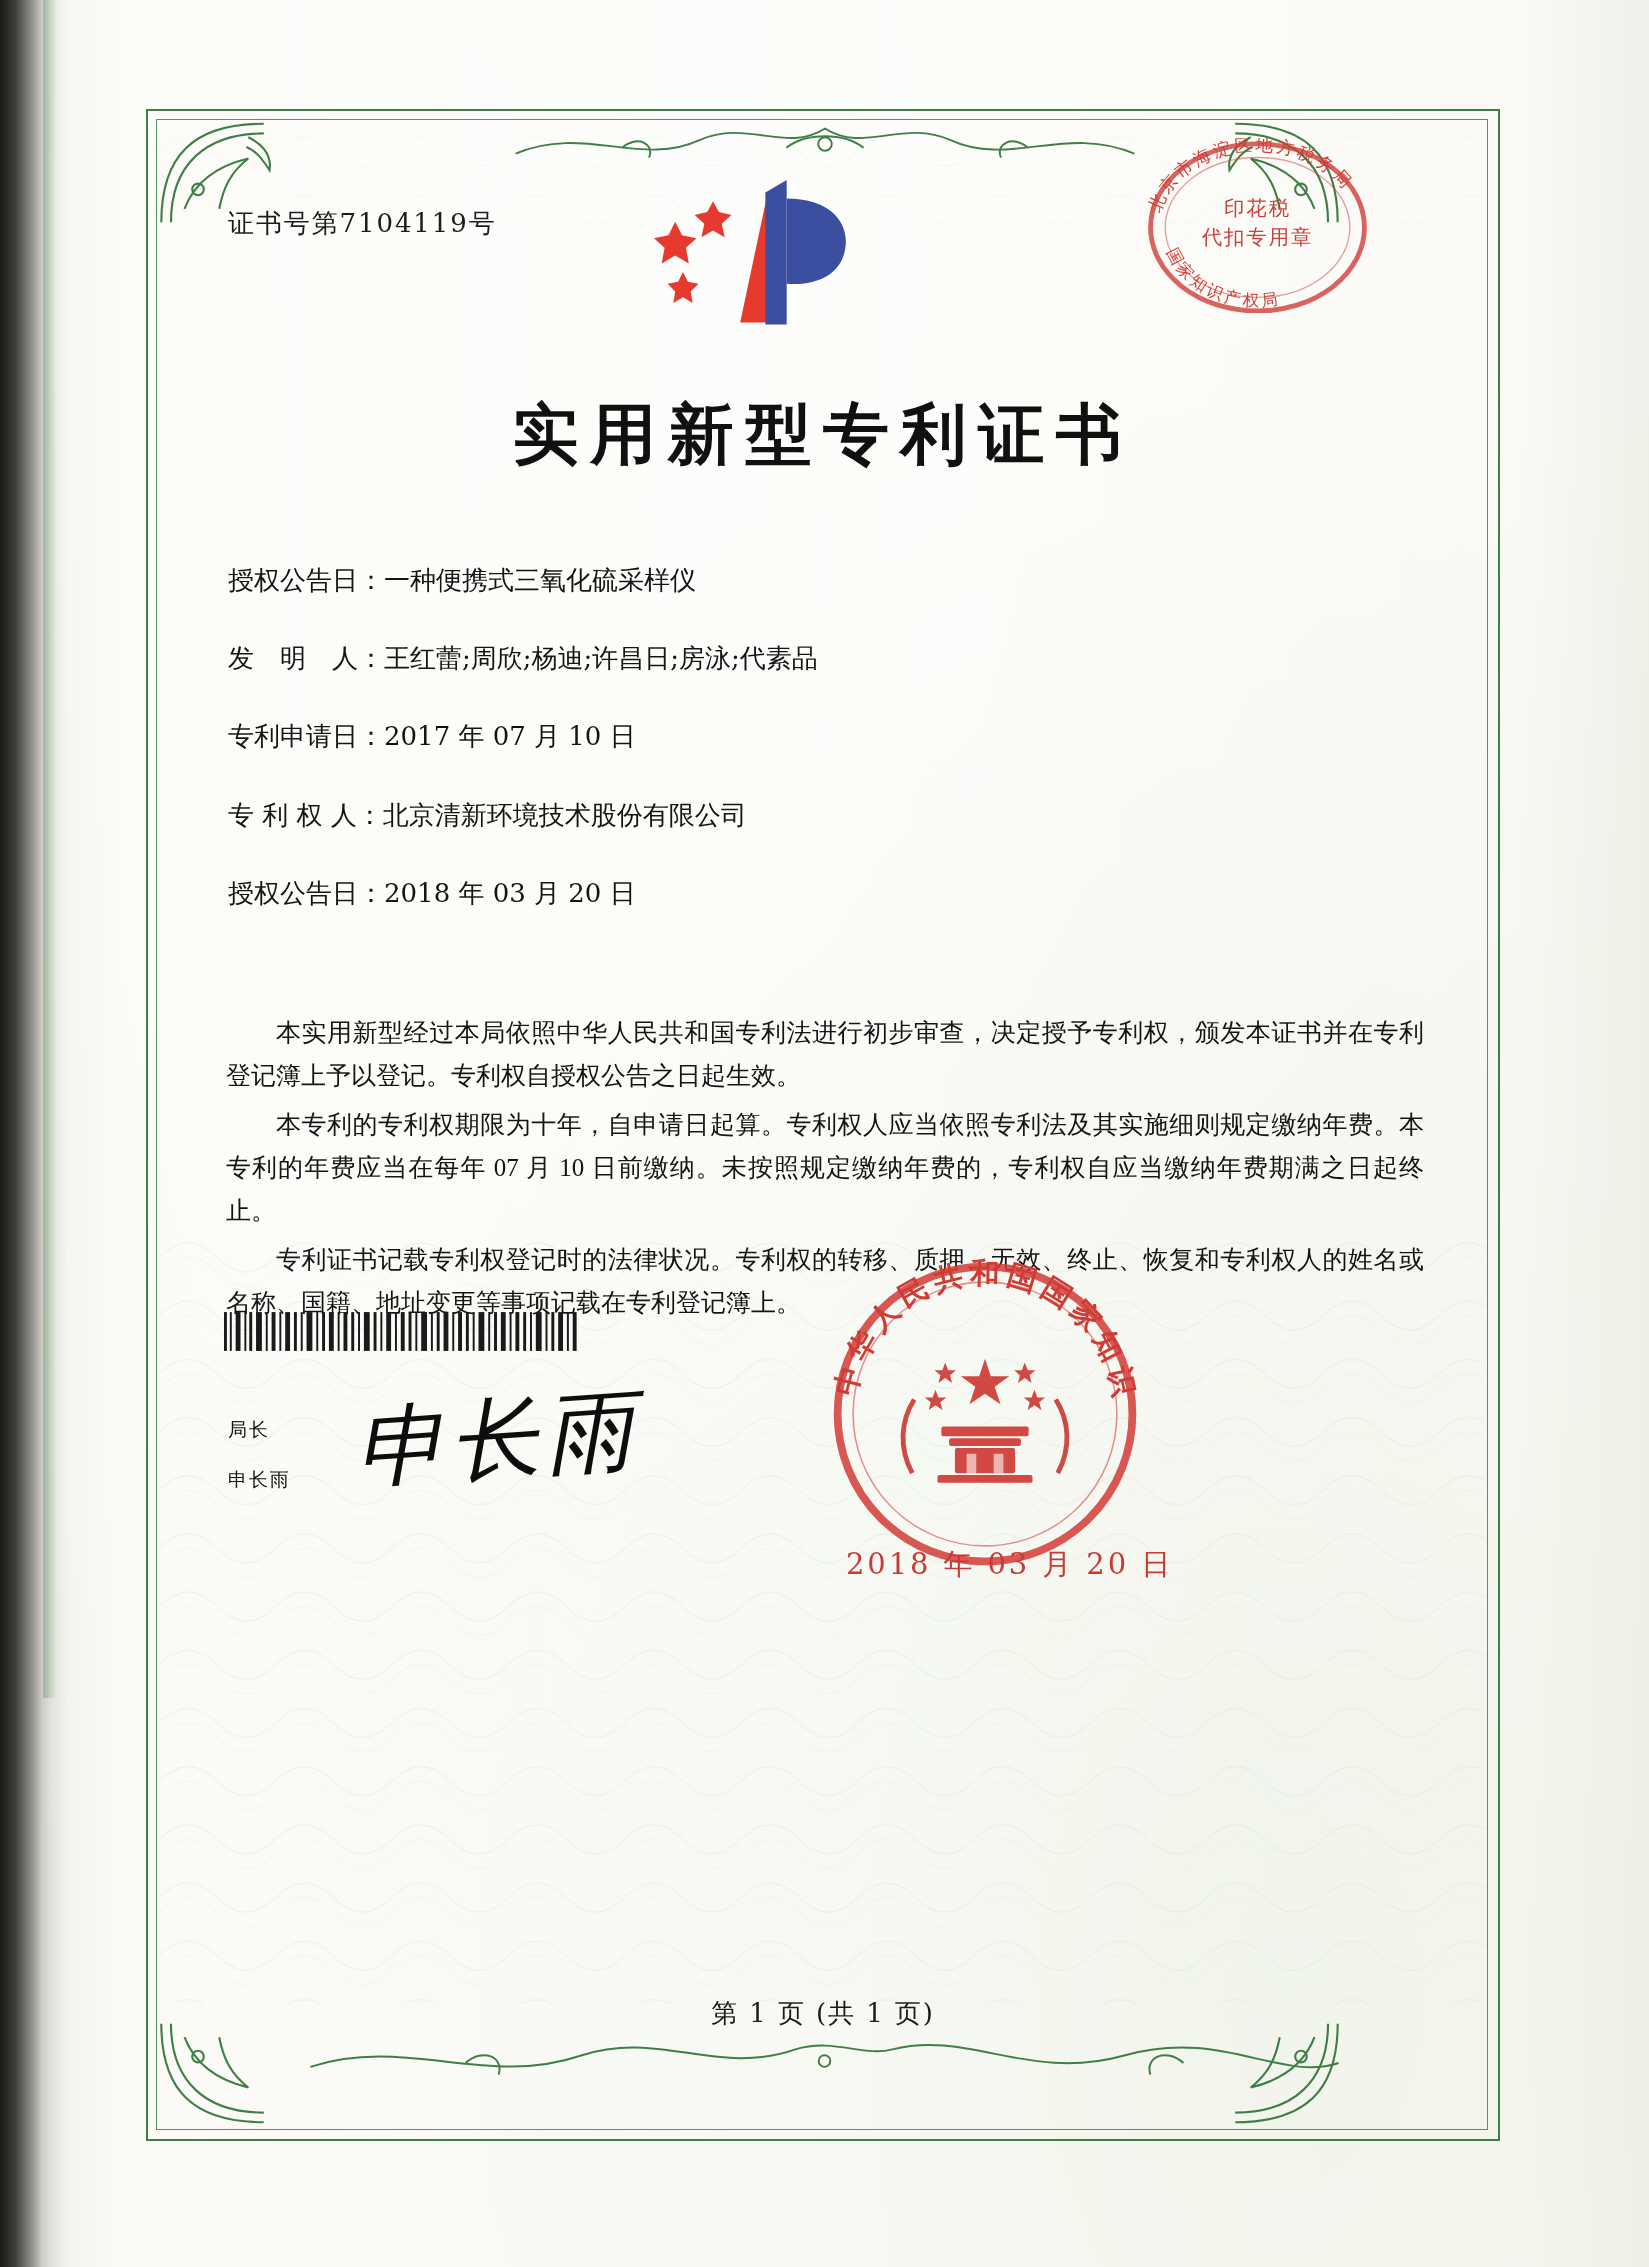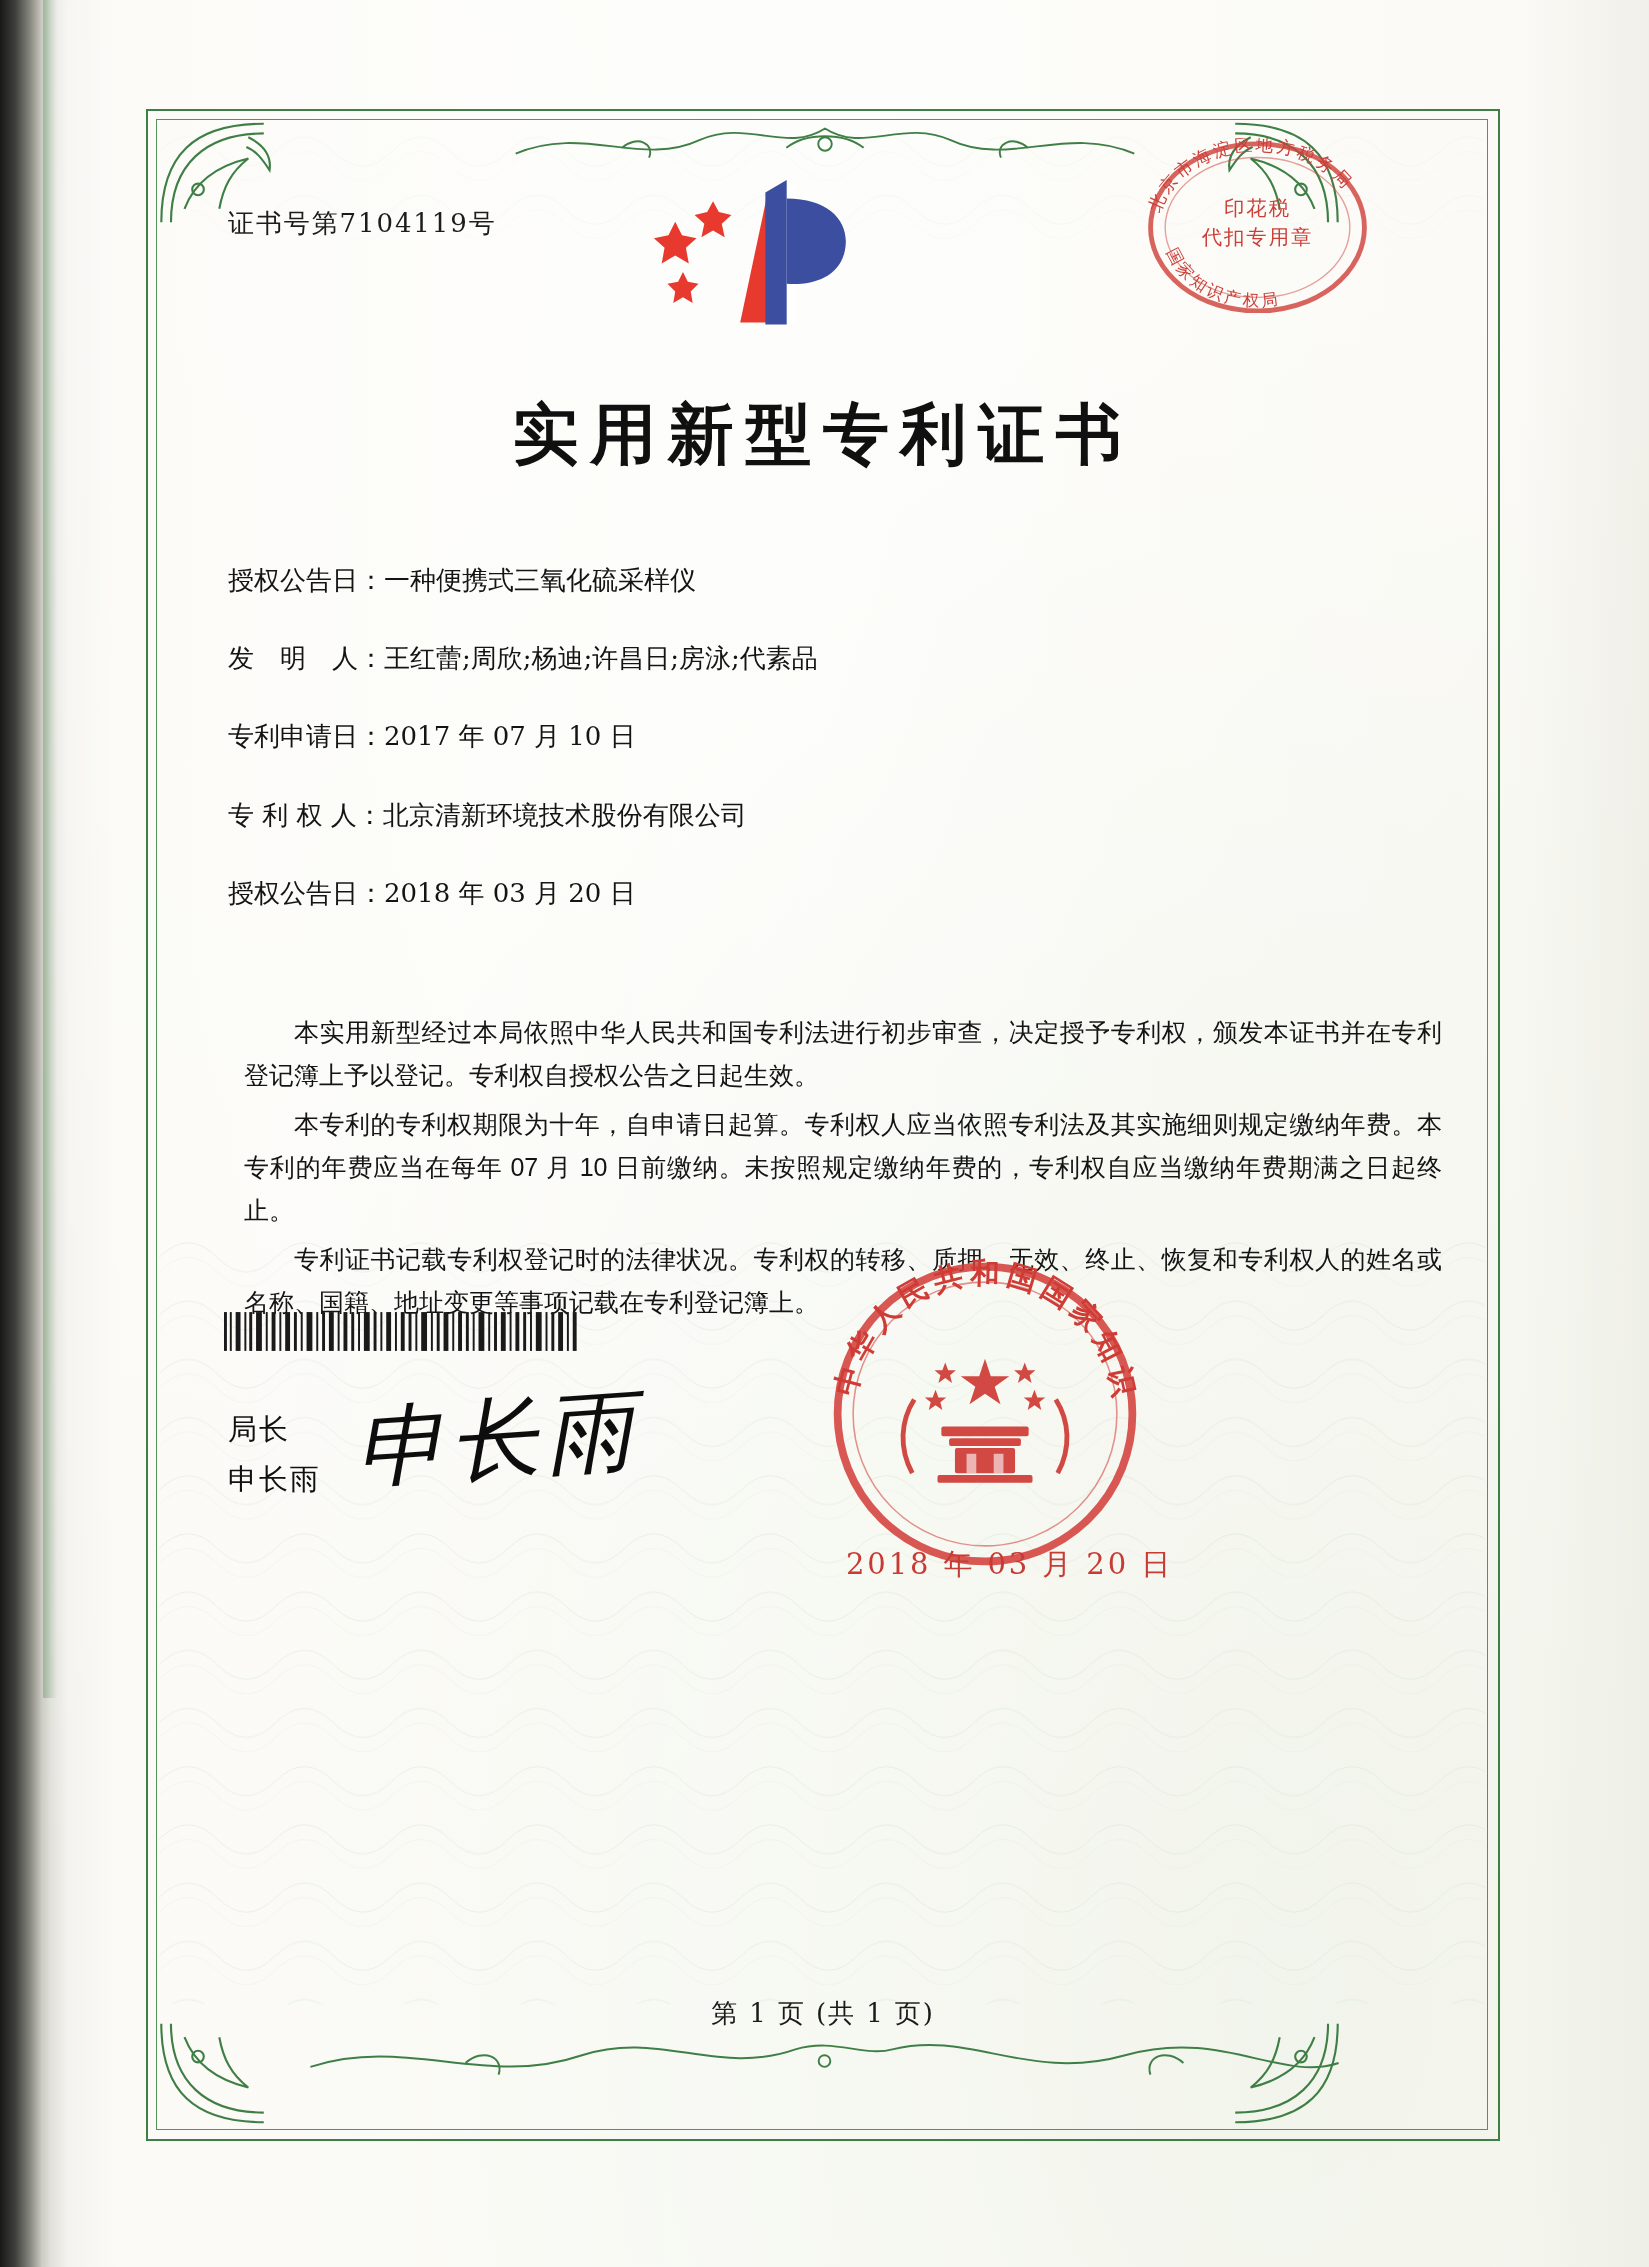--- a/index.html
+++ b/index.html
@@ -136,47 +136,47 @@
   .field-label {
     display: inline-block;
     font-family: "DejaVu Serif", serif;
   }
   .field-value {
     font-family: "DejaVu Serif", serif;
   }
 
   .paras {
     position: absolute;
-    left: 98px;
+    left: 80px;
     top: 902px;
     width: 1198px;
     font-size: 25px;
     line-height: 43px;
     color: #141414;
-    font-family: Liberation Sans, sans-serif;
+    font-family: Liberation Serif, serif;
     text-align: justify;
   }
   .paras p {
     margin: 0 0 5.8px 0;
     text-indent: 50px;
   }
 
   .barcode {
     position: absolute;
     left: 78px;
     top: 1203px;
     width: 408px;
     height: 39px;
   }
 
   .sig-block {
     position: absolute;
     left: 82px;
     top: 1295px;
-    font-size: 29px;
+    font-size: 19px;
     line-height: 50px;
     color: #101010;
     font-family: "DejaVu Serif", serif;
     letter-spacing: 1.9px;
   }
   .handwriting {
     position: absolute;
     left: 209px;
     top: 1271px;
     font-size: 89px;

